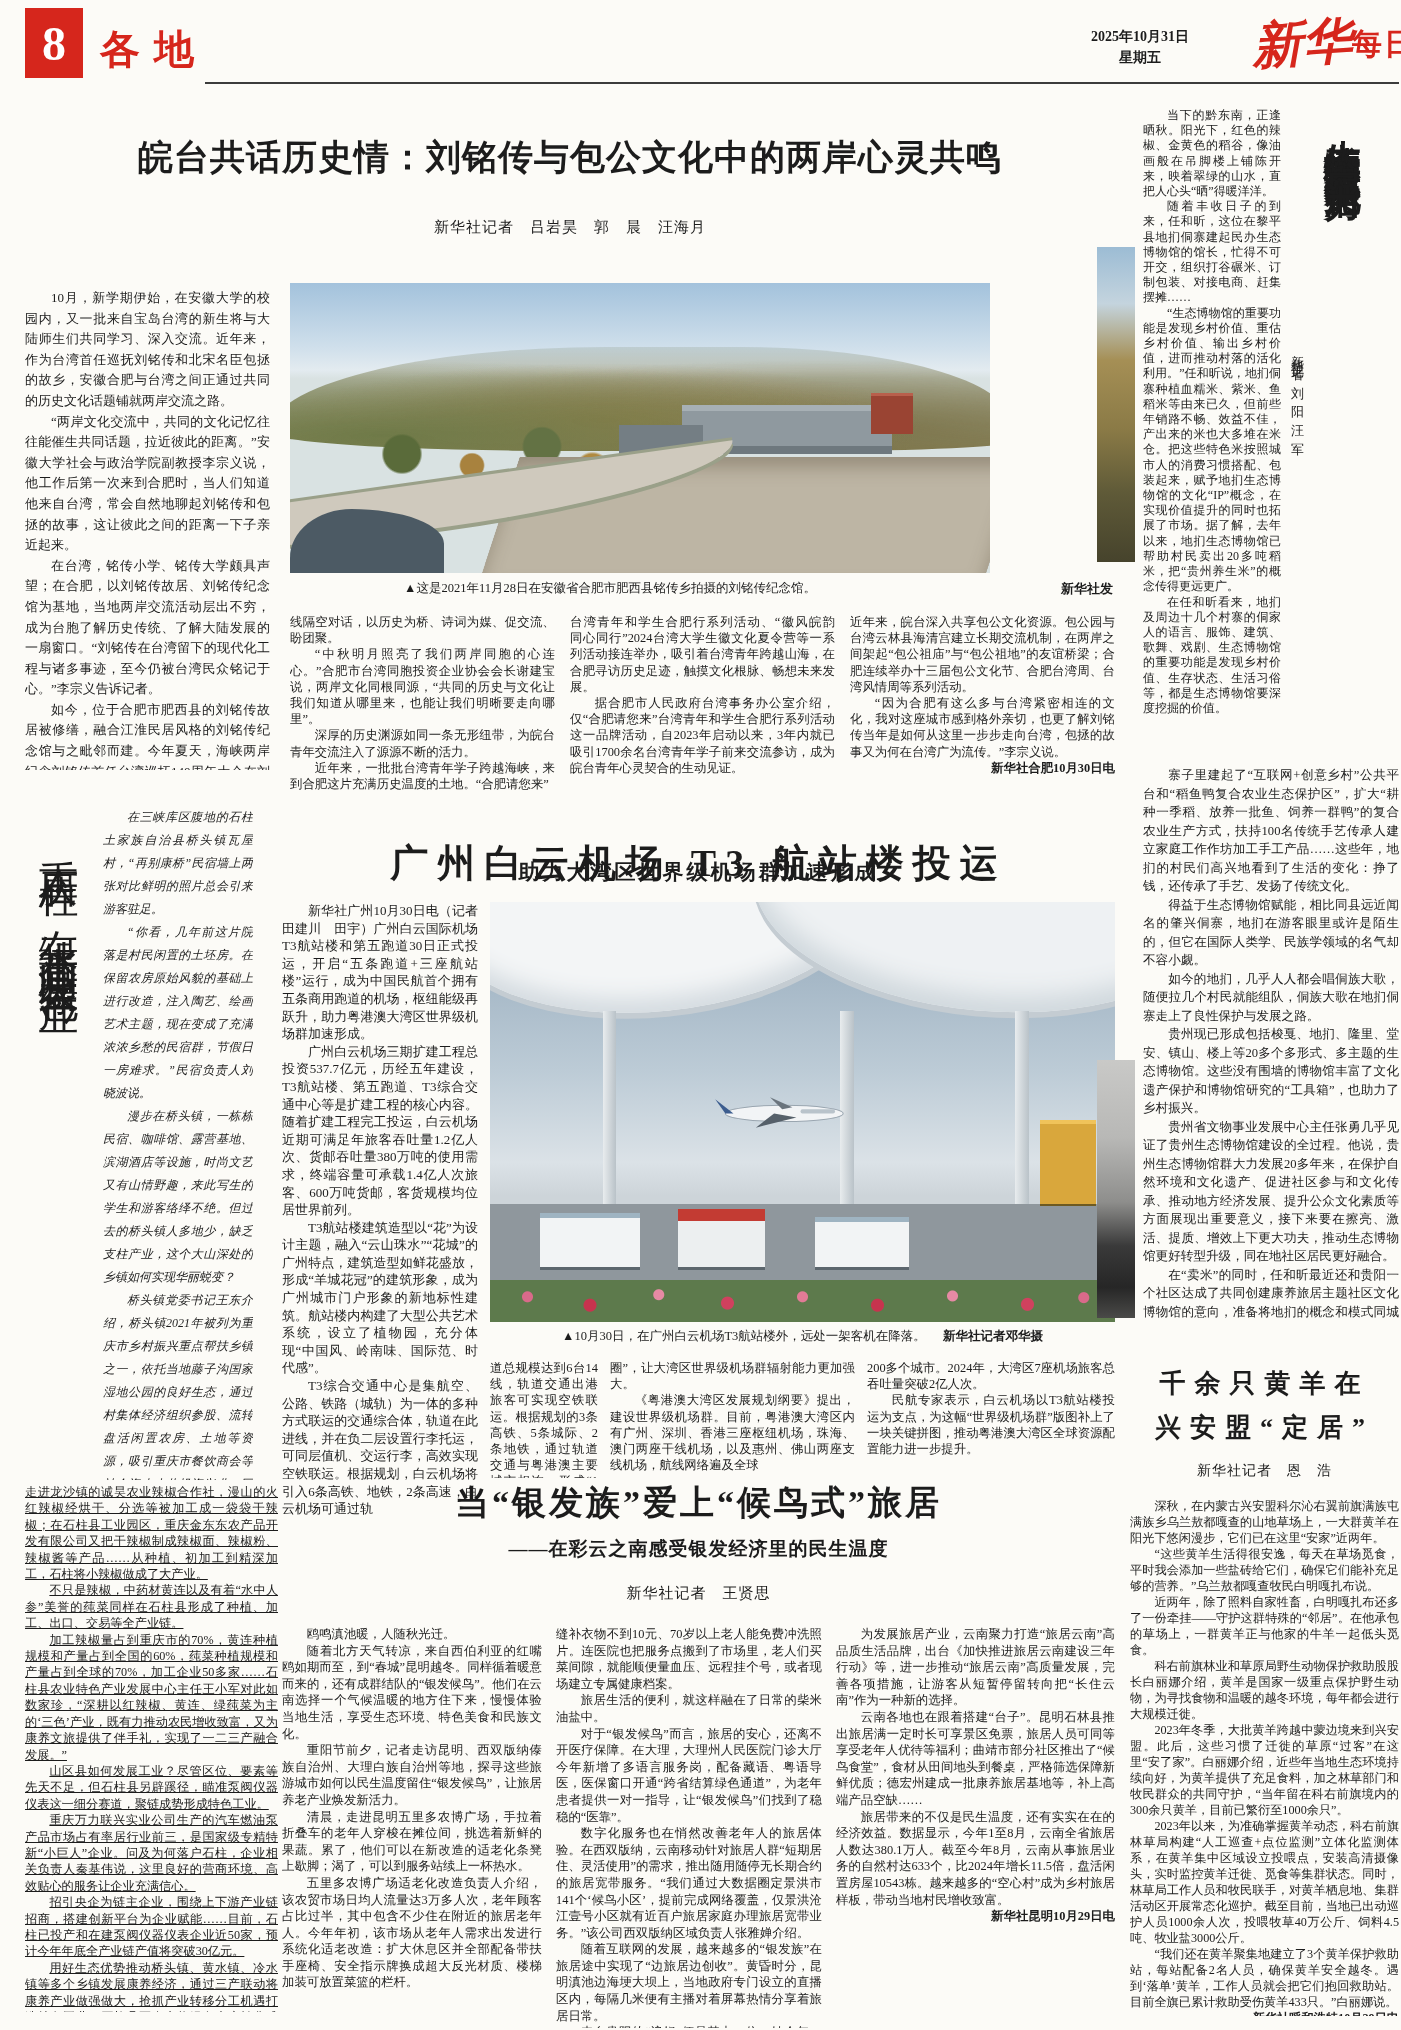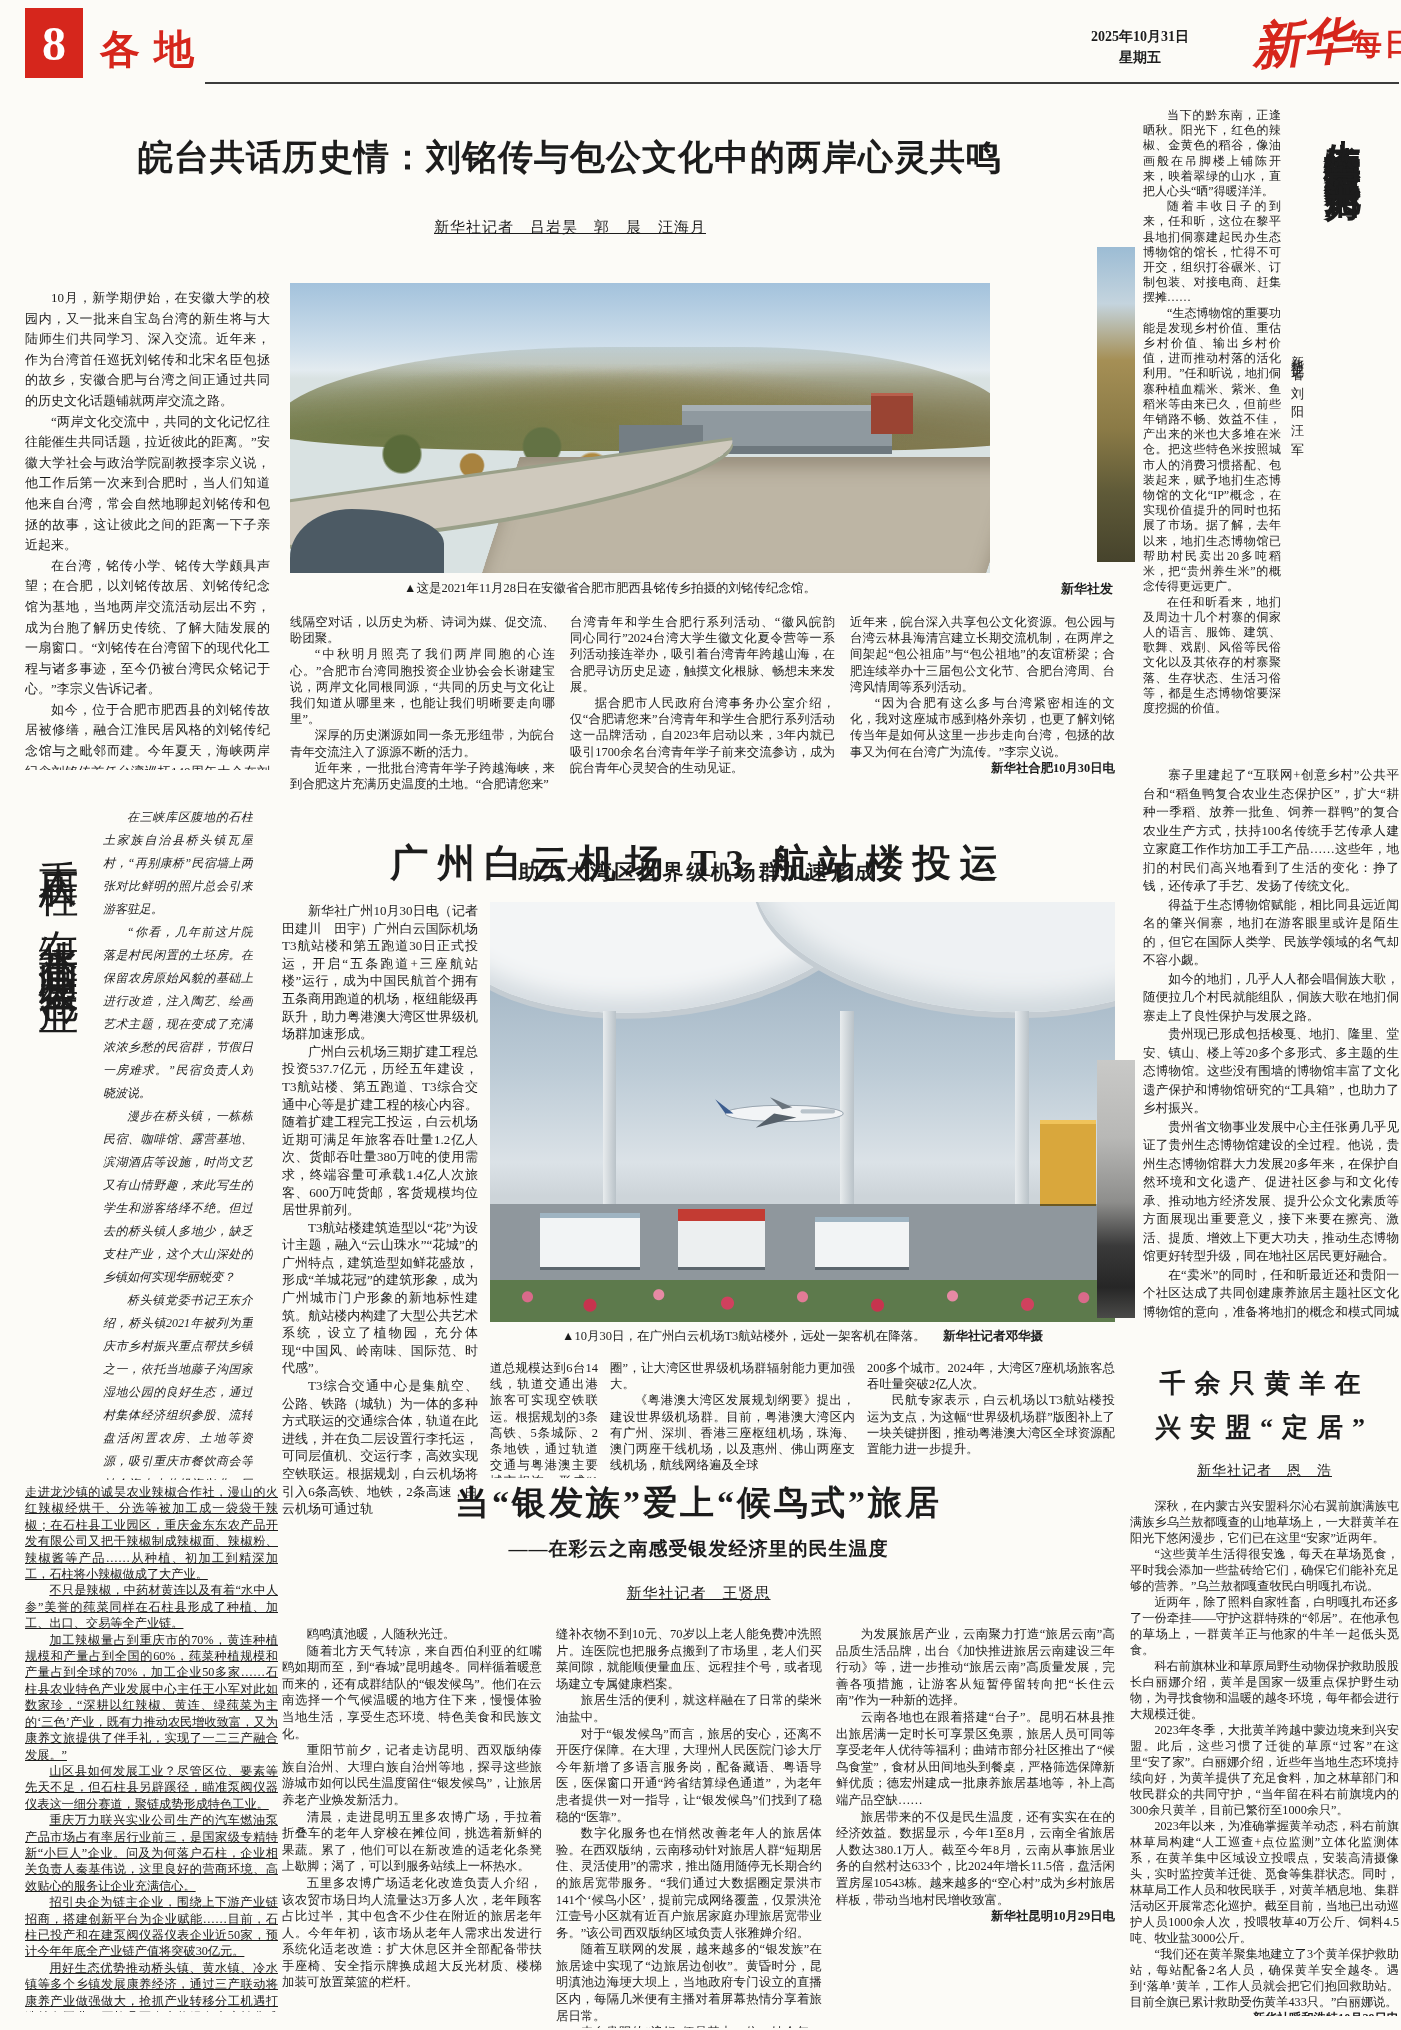--- a/index.html
+++ b/index.html
@@ -18,21 +18,21 @@
   .rule{background:#3c3c3c;}
   .date{font-size:14px;font-weight:700;text-align:center;line-height:1.5;}
   .masthead{color:#d6261c;white-space:nowrap;}
   .mh-script{font-size:50px;font-weight:700;font-style:italic;display:inline-block;
              transform:rotate(-4deg);font-family:"Liberation Serif",serif;}
   .mh-rest{font-size:30px;font-weight:900;font-family:"Liberation Sans","DejaVu Sans",sans-serif;
            letter-spacing:2px;vertical-align:6px;}
   
   .h-sans{font-family:"Liberation Sans","DejaVu Sans",sans-serif;}
   .a1-headline{font-size:35px;font-weight:900;text-align:center;letter-spacing:1px;}
-  .byline{text-align:center;font-size:15px;letter-spacing:1px;text-decoration:underline;}
+  .byline{text-align:center;font-size:15px;letter-spacing:1px;}
   .a2-headline{font-size:38px;font-weight:900;text-align:center;letter-spacing:9px;margin-top:36px;}
   .a2-sub{font-size:21px;font-weight:700;text-align:center;letter-spacing:3px;}
   .a3-headline{font-size:34px;font-weight:900;text-align:center;letter-spacing:3px;}
   .a3-sub{font-size:19px;font-weight:700;text-align:center;letter-spacing:1px;}
   
   .t13{font-size:13px;line-height:20.6px;}
   .t13b{font-size:13px;line-height:17.6px;}
   .t12{font-size:12.4px;line-height:16.2px;}
   .t12c{font-size:12.4px;line-height:16.6px;}
   .gzn{font-size:12px;line-height:15.2px;}
@@ -247,21 +247,21 @@
       <p>用好生态优势推动桥头镇、黄水镇、冷水镇等多个乡镇发展康养经济，通过三产联动将康养产业做强做大，抢抓产业转移分工机遇打造特色工业，石柱县正奋力将绿色本底转化成发展底气，以产业跃升实现生态美、产业兴、百姓富。</p>
     </div>
 
   <div class="abs photo strip1" style="left:1097px;top:247px;width:38px;height:315px;"></div>
   <div class="abs photo strip2" style="left:1097px;top:1060px;width:38px;height:258px;"></div>
 
   <div class="abs colblk gzn" style="left:1143px;top:92px;width:138px;height:670px;margin-top:16px;">
       <p>当下的黔东南，正逢晒秋。阳光下，红色的辣椒、金黄色的稻谷，像油画般在吊脚楼上铺陈开来，映着翠绿的山水，直把人心头“晒”得暖洋洋。</p>
       <p>随着丰收日子的到来，任和昕，这位在黎平县地扪侗寨建起民办生态博物馆的馆长，忙得不可开交，组织打谷碾米、订制包装、对接电商、赶集摆摊……</p>
       <p>“生态博物馆的重要功能是发现乡村价值、重估乡村价值、输出乡村价值，进而推动村落的活化利用。”任和昕说，地扪侗寨种植血糯米、紫米、鱼稻米等由来已久，但前些年销路不畅、效益不佳，产出来的米也大多堆在米仓。把这些特色米按照城市人的消费习惯搭配、包装起来，赋予地扪生态博物馆的文化“IP”概念，在实现价值提升的同时也拓展了市场。据了解，去年以来，地扪生态博物馆已帮助村民卖出20多吨稻米，把“贵州养生米”的概念传得更远更广。</p>
-      <p>在任和昕看来，地扪及周边十几个村寨的侗家人的语言、服饰、建筑、歌舞、戏剧、风俗等民俗文化以及其依存的村寨聚落、生存状态、生活习俗等，都是生态博物馆要深度挖掘的价值。</p>
+      <p>在任和昕看来，地扪及周边十几个村寨的侗家人的语言、服饰、建筑、歌舞、戏剧、生态博物馆的重要功能是发现乡村价值、生存状态、生活习俗等，都是生态博物馆要深度挖掘的价值。</p>
     </div>
   <div class="abs vbyline" style="left:1288px;top:345px;height:220px;">新华社记者　刘　阳　汪　军</div>
   <div class="abs vtitle gz" style="left:1318px;top:110px;height:668px;">生态博物馆群激发贵州基层文化活力</div>
   <div class="abs colblk gzw" style="left:1143px;top:766px;width:256px;height:556px;">
       <p>寨子里建起了“互联网+创意乡村”公共平台和“稻鱼鸭复合农业生态保护区”，扩大“耕种一季稻、放养一批鱼、饲养一群鸭”的复合农业生产方式，扶持100名传统手艺传承人建立家庭工作作坊加工手工产品……这些年，地扪的村民们高兴地看到了生活的变化：挣了钱，还传承了手艺、发扬了传统文化。</p>
       <p>得益于生态博物馆赋能，相比同县远近闻名的肇兴侗寨，地扪在游客眼里或许是陌生的，但它在国际人类学、民族学领域的名气却不容小觑。</p>
       <p>如今的地扪，几乎人人都会唱侗族大歌，随便拉几个村民就能组队，侗族大歌在地扪侗寨走上了良性保护与发展之路。</p>
       <p>贵州现已形成包括梭戛、地扪、隆里、堂安、镇山、楼上等20多个多形式、多主题的生态博物馆。这些没有围墙的博物馆丰富了文化遗产保护和博物馆研究的“工具箱”，也助力了乡村振兴。</p>
       <p>贵州省文物事业发展中心主任张勇几乎见证了贵州生态博物馆建设的全过程。他说，贵州生态博物馆群大力发展20多年来，在保护自然环境和文化遗产、促进社区参与和文化传承、推动地方经济发展、提升公众文化素质等方面展现出重要意义，接下来要在擦亮、激活、提质、增效上下更大功夫，推动生态博物馆更好转型升级，同在地社区居民更好融合。</p>
       <p>在“卖米”的同时，任和昕最近还和贵阳一个社区达成了共同创建康养旅居主题社区文化博物馆的意向，准备将地扪的概念和模式同城市社区对接，发动、鼓励社区居民参与博物馆规划建设及社区文化管理的全过程，构建乡村与城市的价值互换直通车，推动农村家庭与城市家庭“手拉手”，分享“从农田到餐桌”的绿色生活方式。</p>

